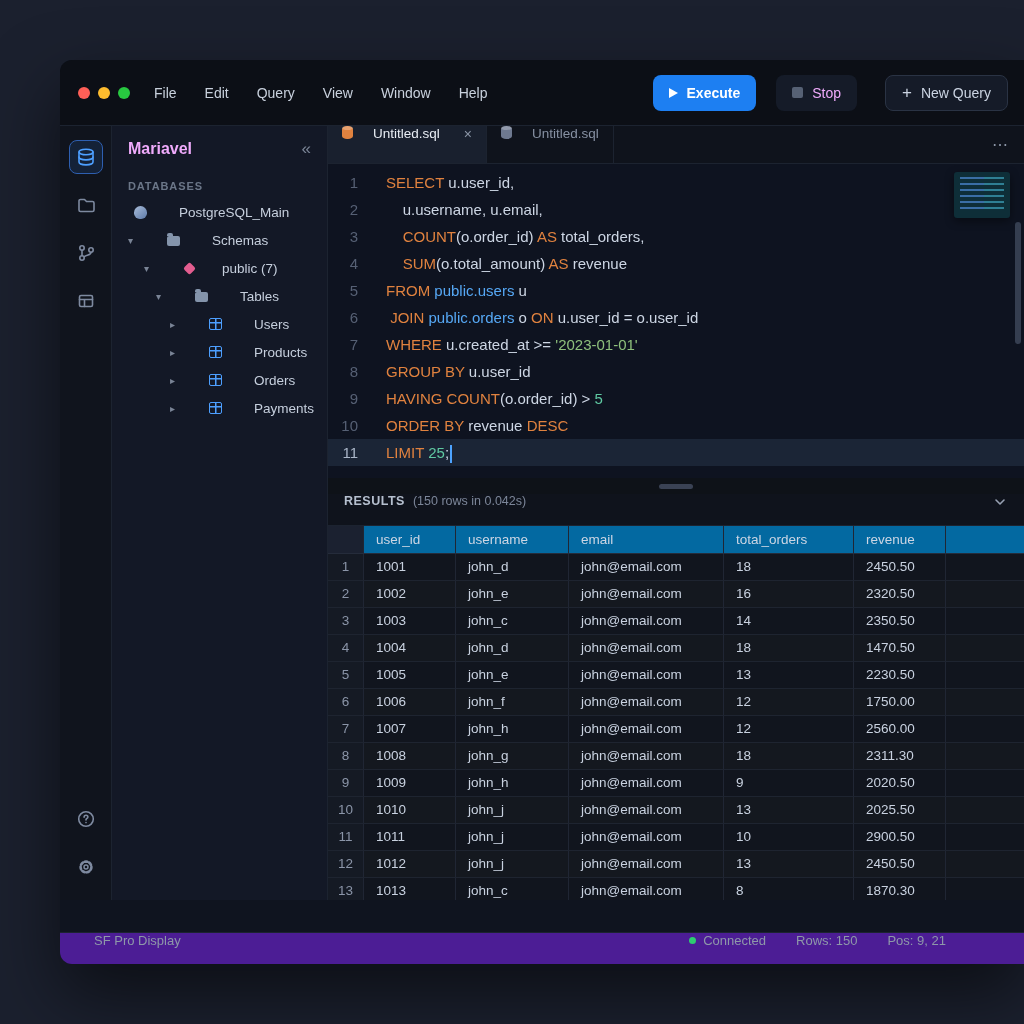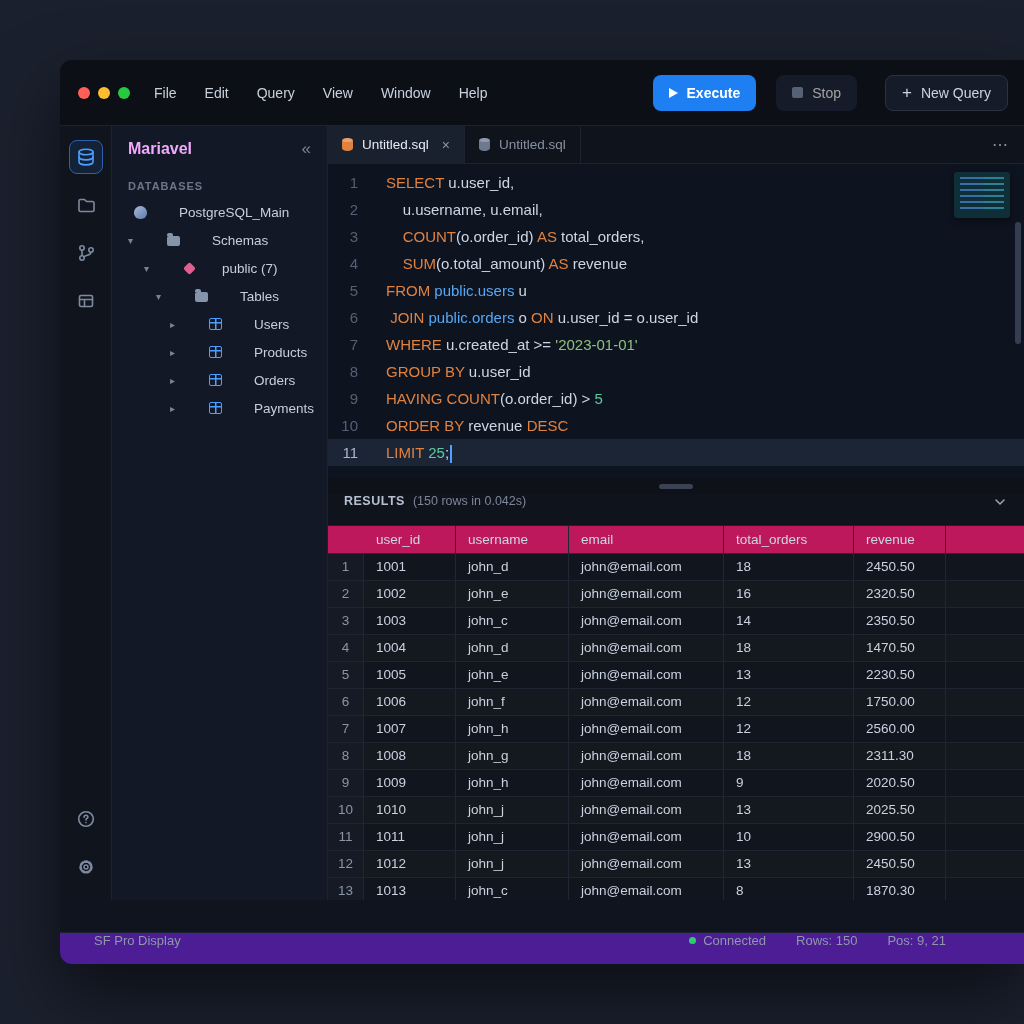--- a/index.html
+++ b/index.html
@@ -15,21 +15,21 @@
   .lights{display:flex;gap:8px;margin-right:24px;}
   .light{width:12px;height:12px;border-radius:50%;}
   .l-close{background:#ff5f57}.l-min{background:#febc2e}.l-max{background:#28c840}
   .menu{display:flex;gap:28px;color:#c9d1dd;font-size:14px;}
   .menu-item{cursor:default;}
   .tb-spacer{flex:1;}
   .btn{display:inline-flex;align-items:center;gap:9px;height:36px;padding:0 16px;
     border-radius:8px;font-size:14px;cursor:default;border:none;}
   .btn-execute{background:#1d7ff2;color:#fff;font-weight:600;margin-right:20px;}
   .play-icon{width:0;height:0;border-left:9px solid #fff;border-top:5.5px solid transparent;border-bottom:5.5px solid transparent;}
-  .btn-stop{background:#151b28;color:#a3a3a3;margin-right:28px;}
+  .btn-stop{background:#151b28;color:#f0abfc;margin-right:28px;}
   .stop-icon{width:11px;height:11px;border-radius:2px;background:#566174;}
   .btn-new{background:#151b28;border:1px solid #2a3344;color:#cbd4e2;}
   .plus-icon::before{content:"+";font-size:17px;line-height:1;color:#cbd4e2;}
 
   
   .body{flex:1;display:flex;min-height:0;}
 
   
   .rail{flex:0 0 52px;background:#10141d;border-right:1px solid #1c2330;
     display:flex;flex-direction:column;align-items:center;padding:14px 0 16px;gap:14px;}
@@ -54,21 +54,21 @@
   .ic-folder{width:13px;height:10px;background:#8494ab;border-radius:2px;position:relative;margin-top:2px;}
   .ic-folder::before{content:"";position:absolute;top:-3px;left:0;width:6px;height:3px;background:#8494ab;border-radius:2px 2px 0 0;}
   .ic-schema{width:9px;height:9px;background:#e35d8f;border-radius:2px;transform:rotate(45deg);margin:0 4px 0 2px;}
   .ic-table{width:13px;height:12px;border:1.5px solid #4d9fff;border-radius:2px;
     background:linear-gradient(#4d9fff 0 0) 0 3px/100% 1.5px no-repeat,
                linear-gradient(#4d9fff 0 0) 5px 0/1.5px 100% no-repeat;}
 
   
   .main{flex:1;display:flex;flex-direction:column;min-width:0;}
   .tabbar{flex:0 0 38px;background:#0f131c;border-bottom:1px solid #1c2330;display:flex;align-items:stretch;}
-  .tab{display:flex;align-items:center;gap:9px;padding:0 14px;border-right:1px solid #1c2330;color:#8791a3;font-size:13.5px;}
+  .tab{display:flex;gap:20px;padding:0 14px;border-right:1px solid #1c2330;color:#8791a3;font-size:13.5px;}
   .tab.active{background:#19202e;color:#e8edf4;}
   .tab-db-icon{width:11px;height:13px;border-radius:5px/3px;background:#6e7990;position:relative;}
   .tab-db-icon::before{content:"";position:absolute;left:0;top:0;width:11px;height:4px;border-radius:50%;background:rgba(255,255,255,.25);}
   .tab-db-icon.on{background:#e0823f;}
   .tab-close{margin-left:4px;}
   .tab-close::before{content:"\00D7";color:#8b95a6;font-size:14px;}
   .tab-more{margin-left:auto;display:flex;align-items:center;padding:0 16px;}
   .tab-more::before{content:"\22EF";color:#8b95a6;font-size:16px;}
 
   
@@ -98,21 +98,21 @@
   .results-header{flex:0 0 32px;background:#0f131c;border-bottom:1px solid #1c2330;
     display:flex;align-items:flex-start;padding:0 16px;gap:8px;}
   .results-title{color:#b6c0cf;font-size:12.5px;font-weight:700;letter-spacing:.5px;}
   .results-meta{color:#7c8699;font-size:12.5px;}
   .rh-spacer{flex:1;}
   .results-table{flex:1;display:flex;flex-direction:column;overflow:hidden;background:#11151e;}
   .trow{display:flex;flex:0 0 27px;border-bottom:1px solid #1e2430;}
   .trow:nth-child(even){background:#14181f;}
   .tcell{padding:0 12px;line-height:26px;font-size:13.5px;color:#c9d2e0;
     border-right:1px solid #202634;overflow:hidden;white-space:nowrap;}
-  .thead{flex:0 0 28px;background:#be185d;border-bottom:1px solid #252c3b;align-items:center;}
+  .thead{flex:0 0 28px;background:#0369a1;border-bottom:1px solid #252c3b;}
   .thead .tcell{color:#cdd6e4;line-height:27px;}
   .c-num{flex:0 0 36px;text-align:center;padding:0;color:#8b95a8;background:#151a24;}
   .thead .c-num{background:#1b2130;}
   .c0{flex:0 0 92px}.c1{flex:0 0 113px}.c2{flex:0 0 155px}.c3{flex:0 0 130px}.c4{flex:0 0 92px}
   .c-fill{flex:1;border-right:none;}
 
   
   .statusbar{flex:0 0 32px;background:#4c1d95;border-top:1px solid #1c2330;
     display:flex;align-items:flex-start;padding:0 78px 0 34px;font-size:13px;color:#8e98a9;margin-top:32px;}
   .sb-spacer{flex:1;}

